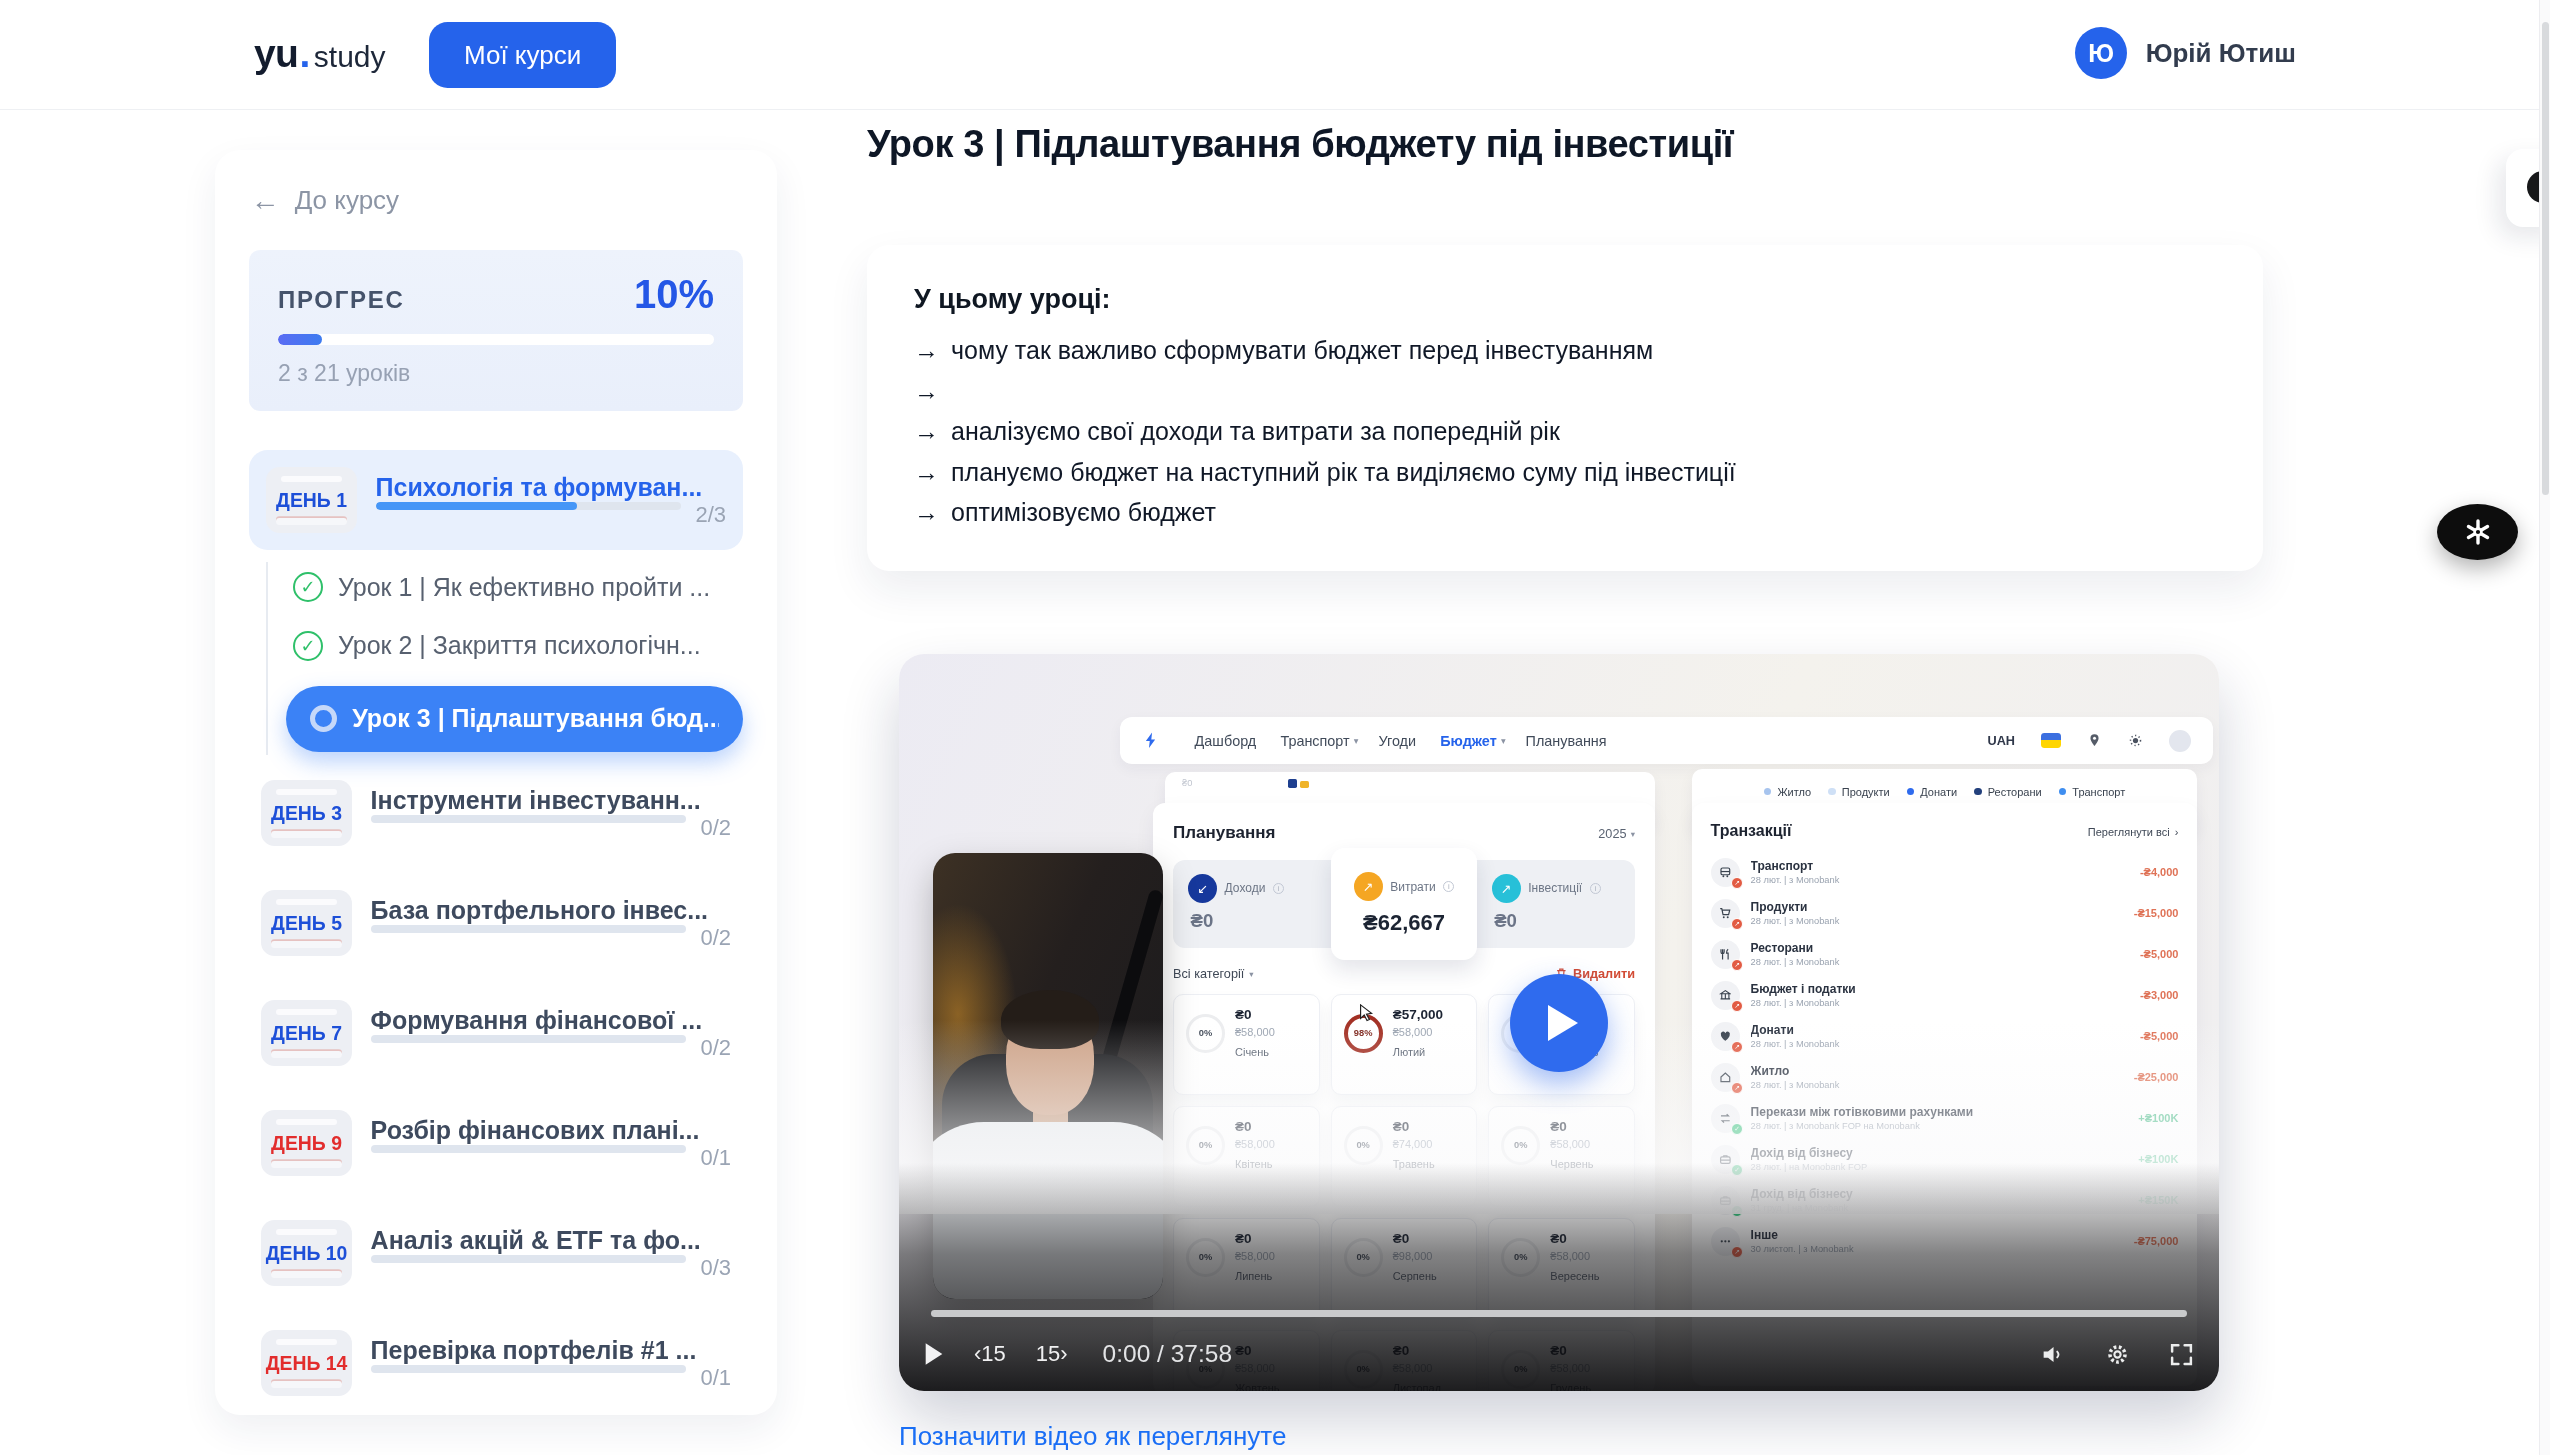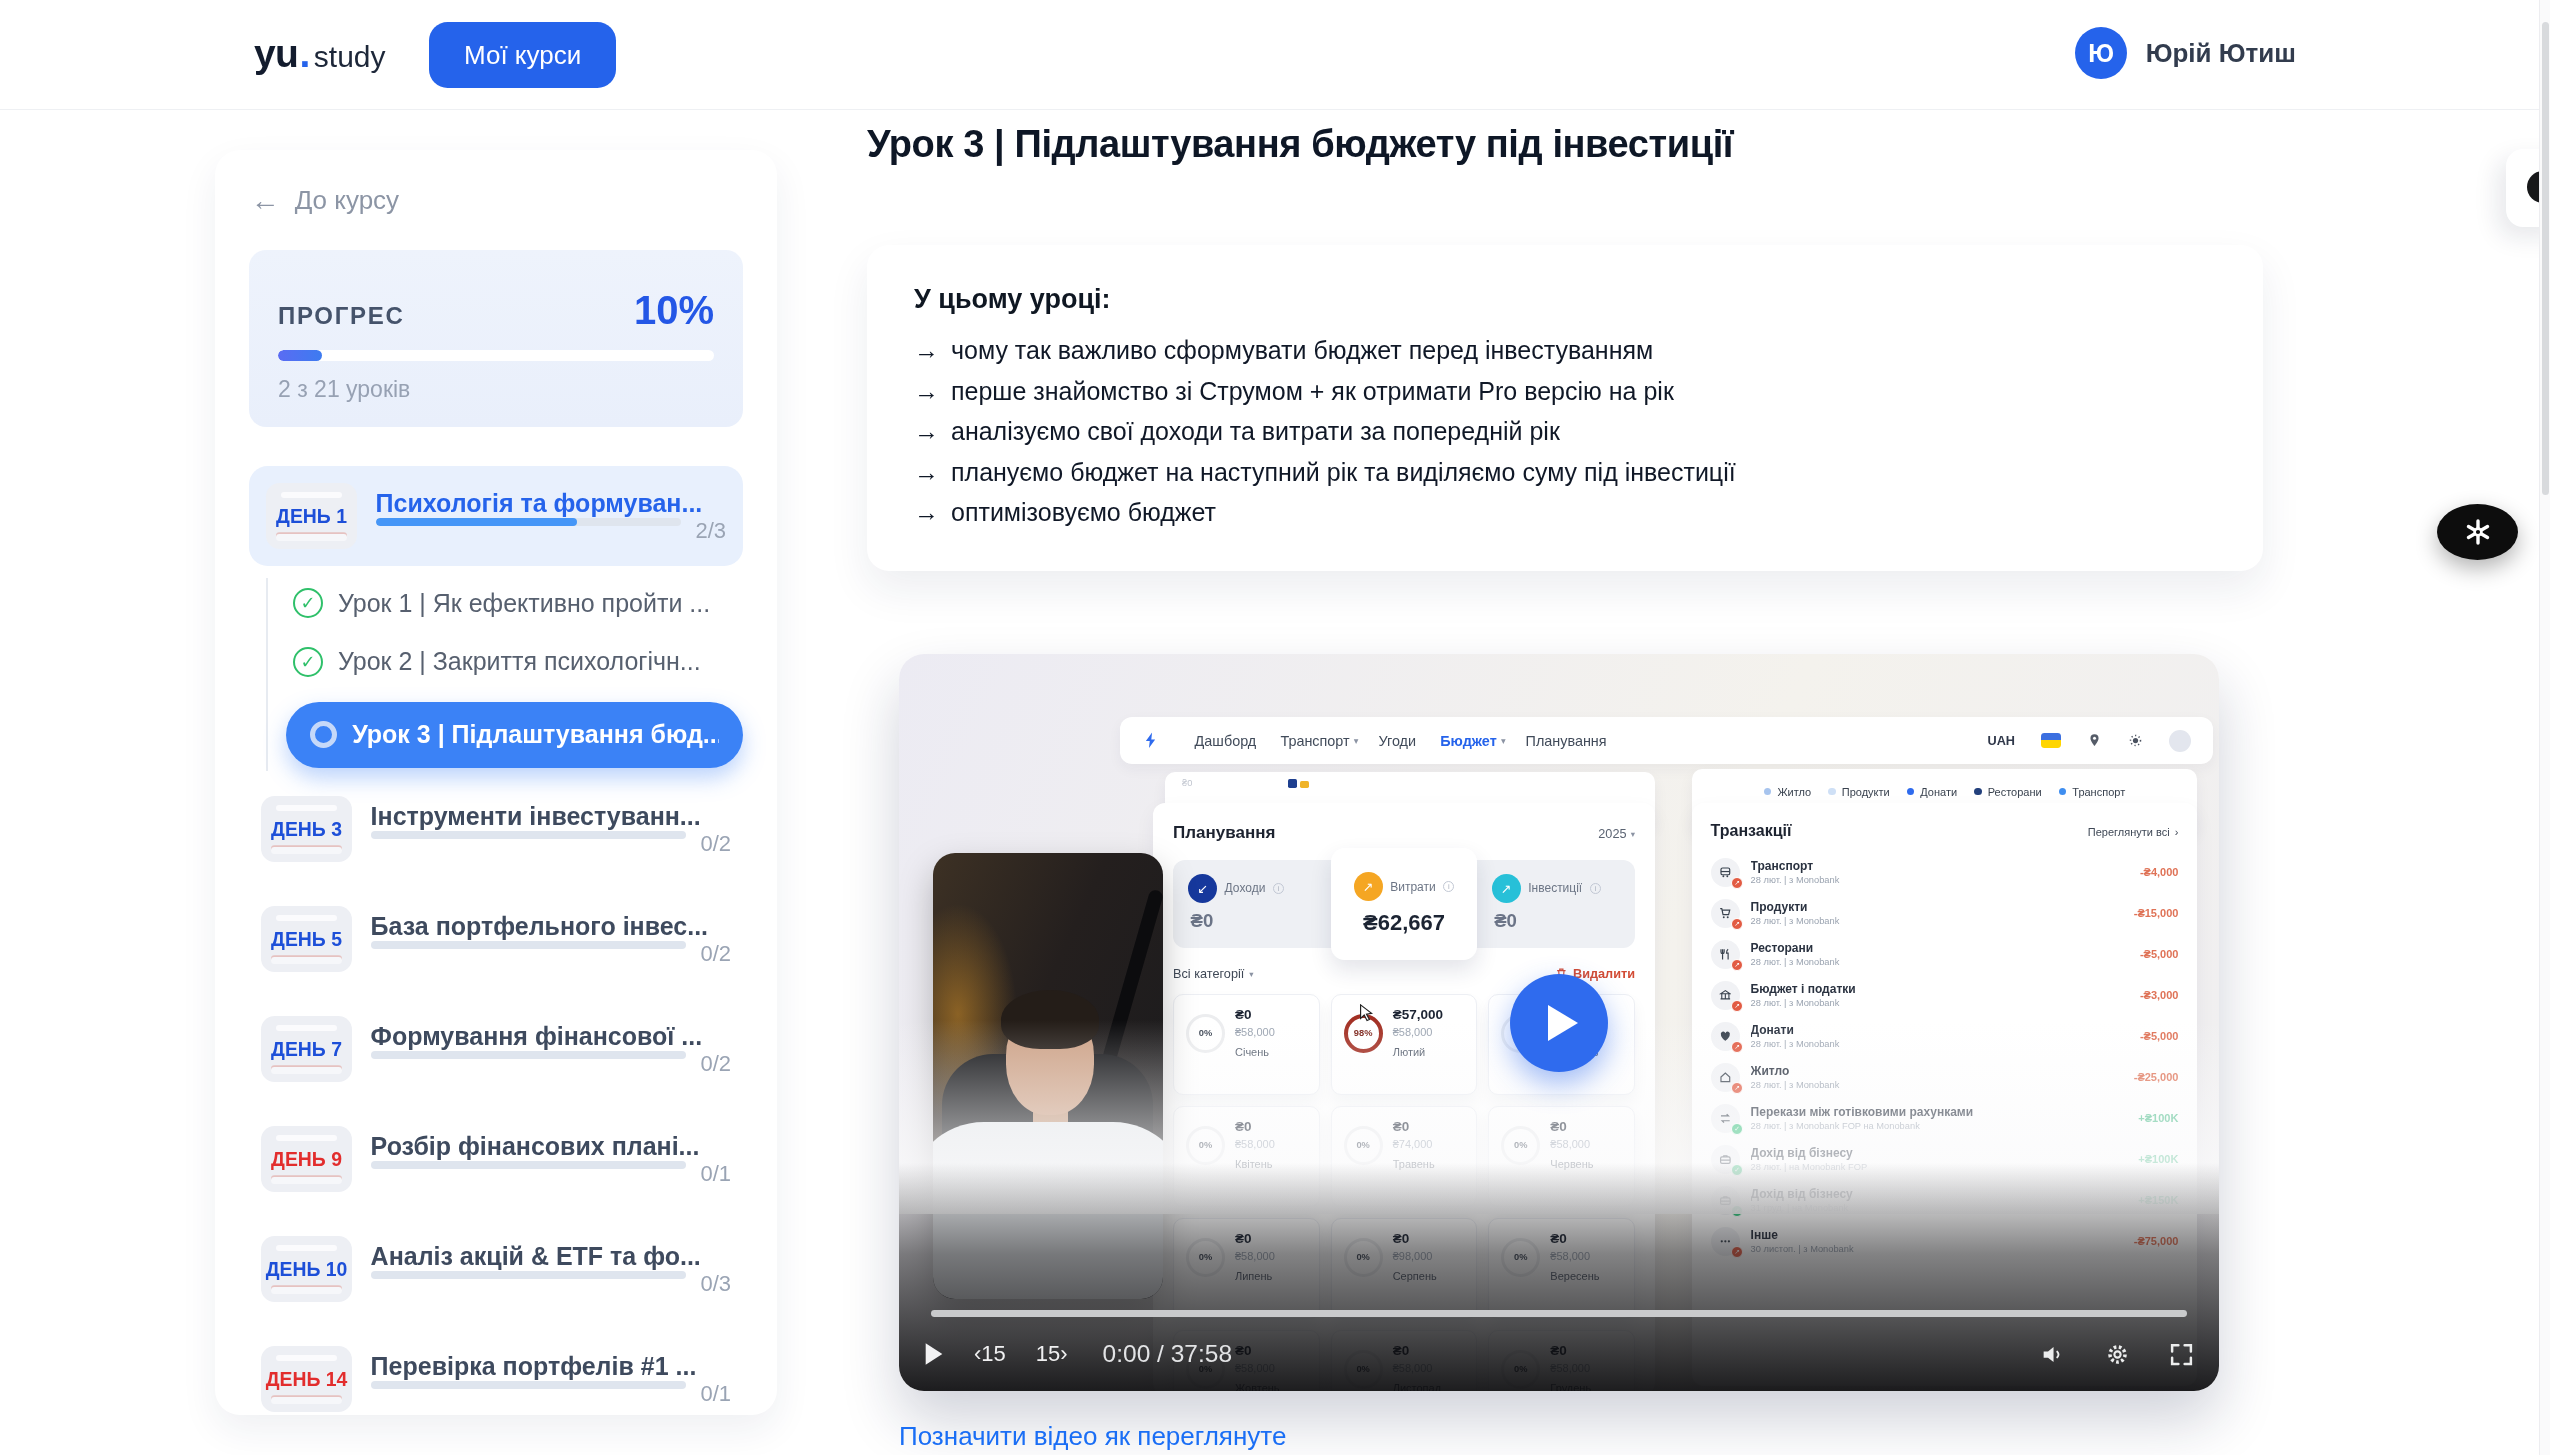--- a/index.html
+++ b/index.html
@@ -16,21 +16,21 @@
   border:none;border-radius:18.6px;font-size:26px;font-family:inherit;display:flex;align-items:center;cursor:pointer}
 .user{position:absolute;right:254px;top:27px;display:flex;align-items:center;gap:18.6px;cursor:pointer}
 .avatar{width:52px;height:52px;border-radius:50%;background:#2563eb;color:#fff;font-size:25px;font-weight:700;
   display:flex;align-items:center;justify-content:center}
 .user-name{font-size:26px;color:#323c4e;font-weight:600}
 
 .sidebar{position:absolute;left:215px;top:150px;width:562px;height:1265px;background:#fff;border-radius:25px;
   box-shadow:0 15px 37px rgba(25,40,90,.07);padding:30px 34px;overflow:hidden;z-index:5}
 .back-row{display:flex;align-items:center;gap:15px;color:#8c95a5;font-size:26px;margin:5px 0 34px 1.7px;cursor:pointer}
 .back-arrow{font-size:29px;line-height:1}
-.progress-panel{background:linear-gradient(180deg,#eef3fc,#e9effb);border-radius:17px;padding:38px 29px 24px;margin-bottom:39px}
+.progress-panel{background:linear-gradient(180deg,#eef3fc,#e9effb);border-radius:11px;padding:22px 29px 24px;margin-bottom:39px}
 .pp-row{display:flex;justify-content:space-between;align-items:baseline}
 .pp-label{font-size:24px;font-weight:700;color:#45536b;letter-spacing:1.7px}
 .pp-pct{font-size:40px;font-weight:800;color:#2457e6}
 .pp-bar{margin-top:17px;height:11px;background:#fff;border-radius:6px;overflow:hidden}
 .pp-fill{width:10%;height:100%;background:linear-gradient(90deg,#5a6cf3,#3d7bf0);border-radius:6px}
 .pp-sub{margin-top:15px;font-size:23px;color:#97a1b3}
 .thumb{flex:0 0 91px;width:91px;height:66px;background:#edeff4;border-radius:13.5px;position:relative;overflow:hidden}
 .thumb::before{content:"";position:absolute;left:15px;right:15px;top:8.5px;height:6px;background:#fbfbfd;border-radius:3.4px}
 .thumb::after{content:"";position:absolute;left:10px;right:10px;bottom:8.5px;height:6.8px;background:#f6f7fa;border-radius:3.4px;box-shadow:0 -1.7px 0 rgba(210,60,40,.25)}
 .thumb-label{position:absolute;inset:0;display:flex;align-items:center;justify-content:center;font-size:19.4px;font-weight:800}
@@ -357,21 +357,20 @@
     <div class="info-head">У цьому уроці:</div>
     <ul class="bullets">
 
         <li class="bullet">
           <span class="arrow">→</span>
           <span class="bullet-text">чому так важливо сформувати бюджет перед інвестуванням</span>
         </li>
 
         <li class="bullet">
           <span class="arrow">→</span>
-          <span class="bullet-text">перше знайомство зі Струмом + як отримати Pro версію на рік</span>
         </li>
 
         <li class="bullet">
           <span class="arrow">→</span>
           <span class="bullet-text">аналізуємо свої доходи та витрати за попередній рік</span>
         </li>
 
         <li class="bullet">
           <span class="arrow">→</span>
           <span class="bullet-text">плануємо бюджет на наступний рік та виділяємо суму під інвестиції</span>

